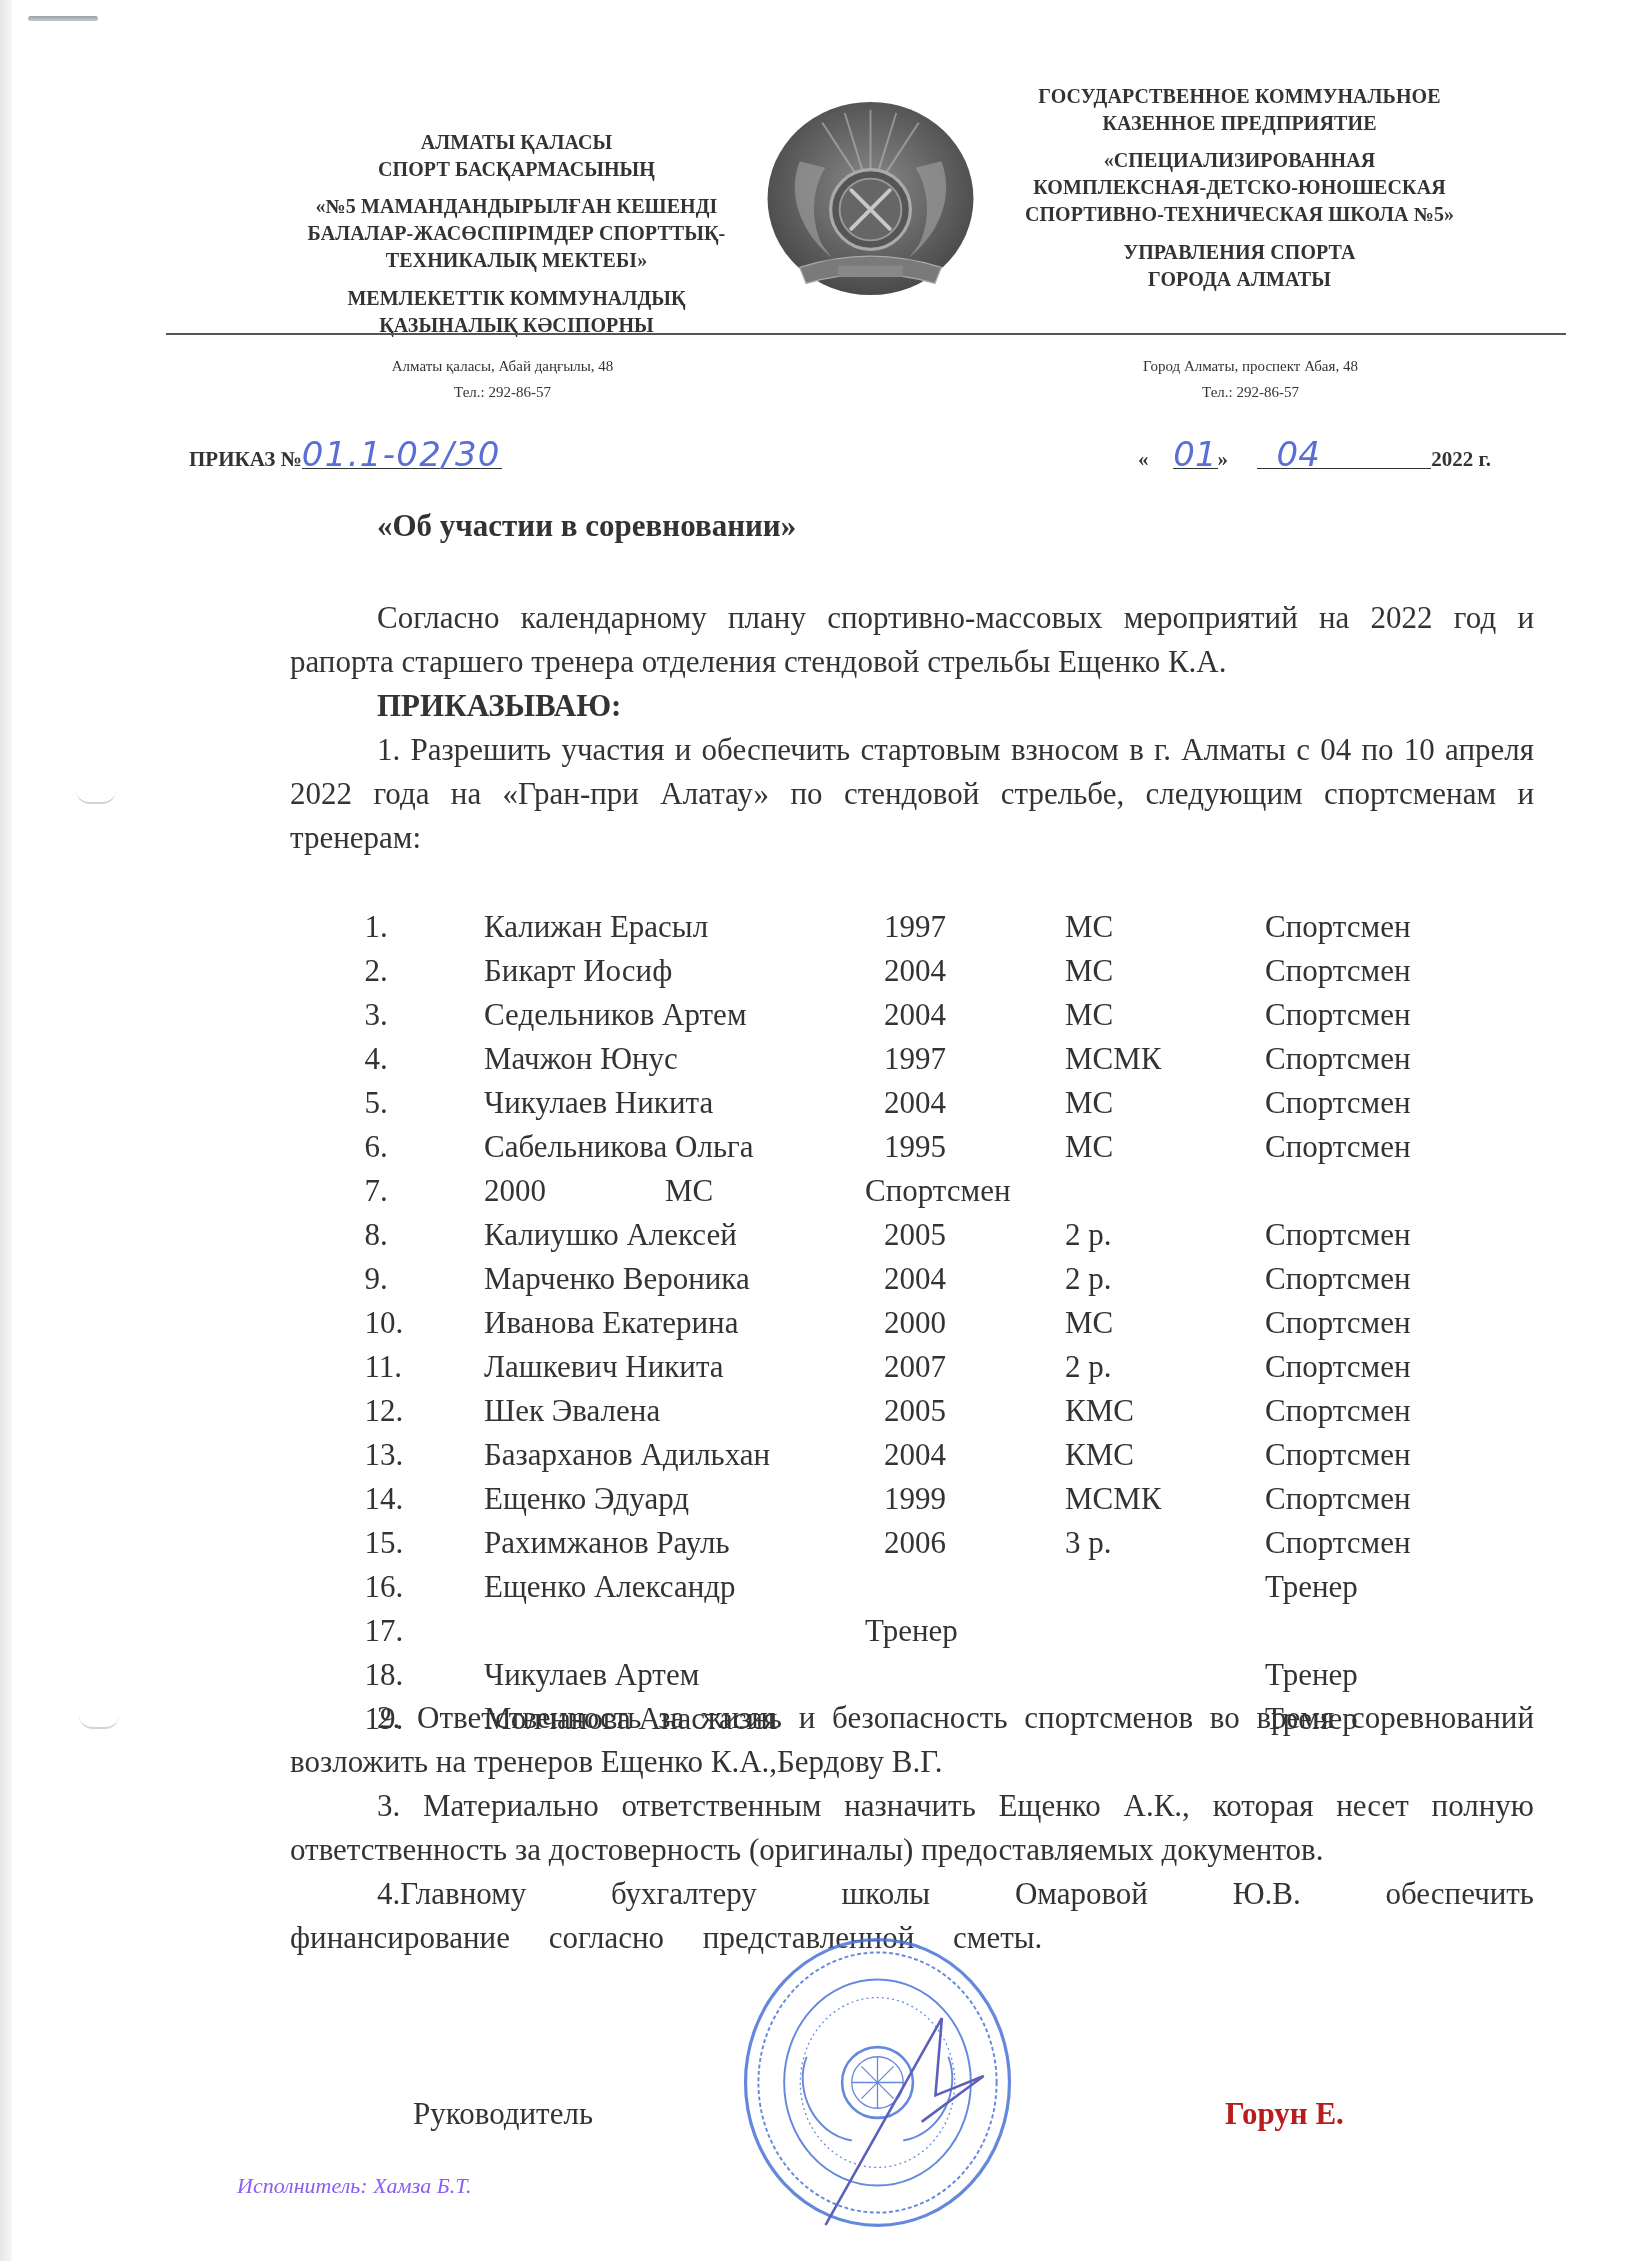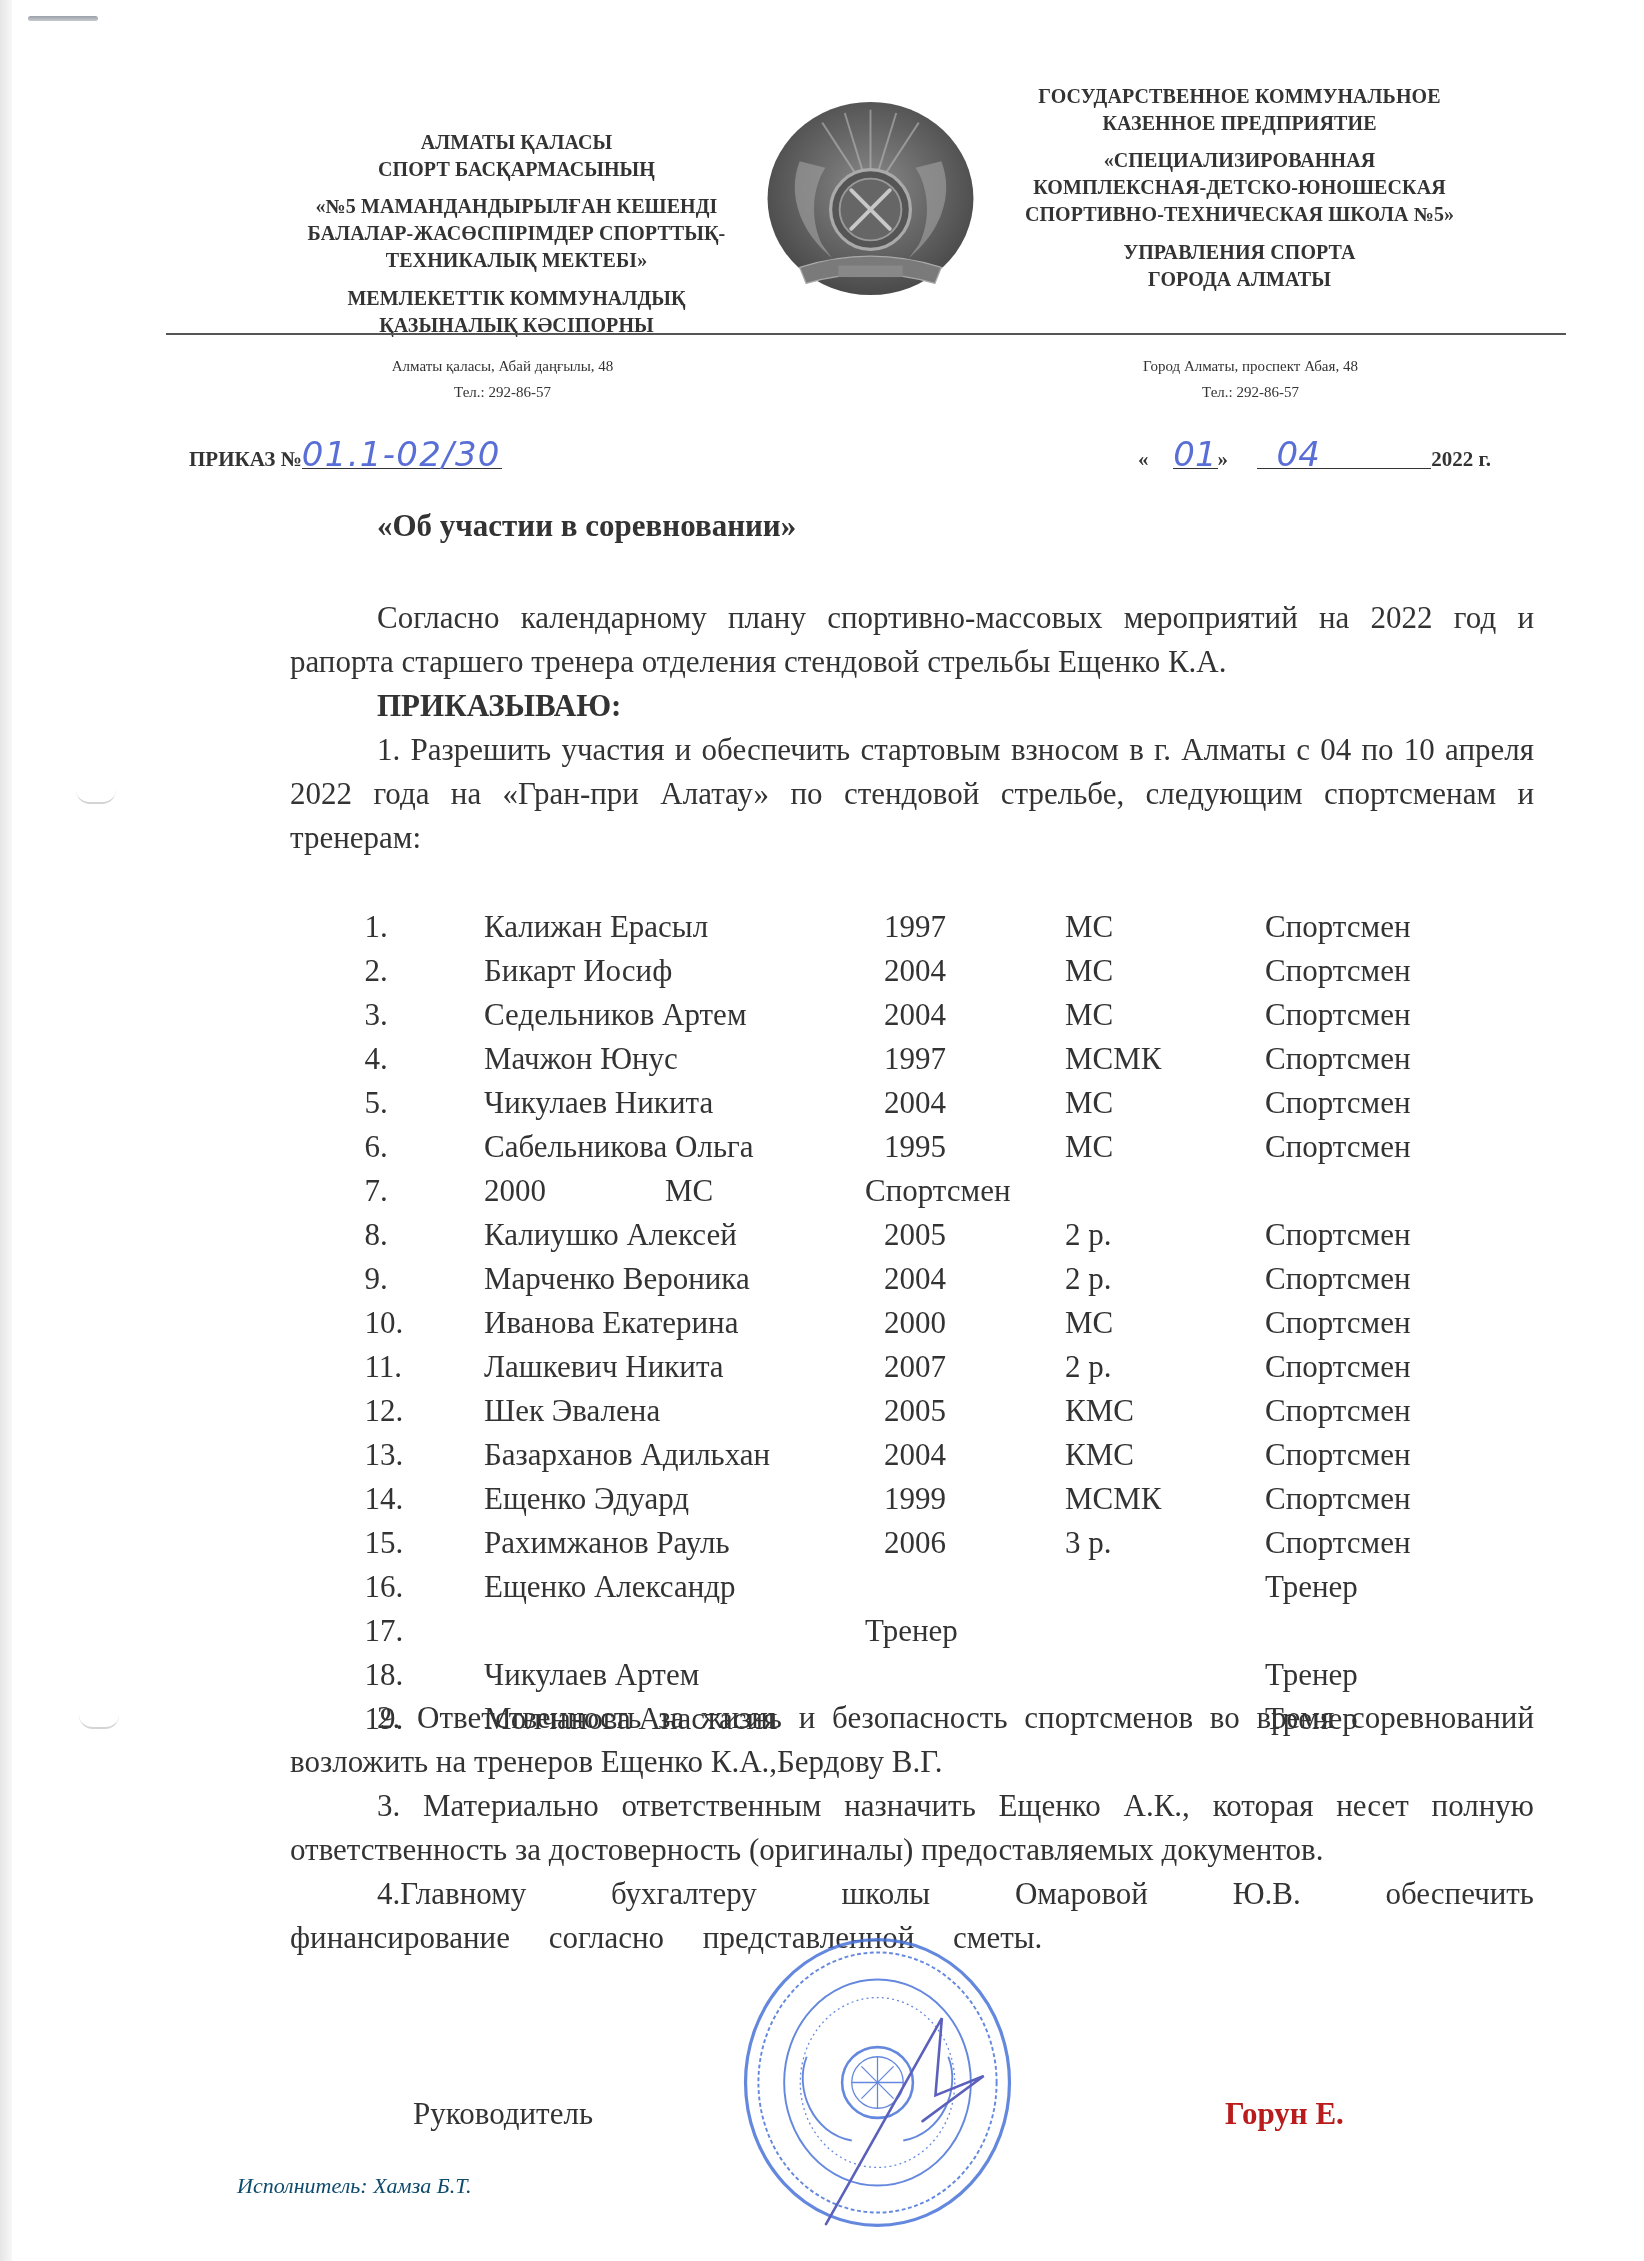--- a/index.html
+++ b/index.html
@@ -47,21 +47,21 @@
   .c-rank { width: 200px; }
   .c-role { width: 226px; }
 
   .body2 { left: 290px; top: 1696px; width: 1244px; font-size: 31px; line-height: 44px; color: #333; text-align: justify; }
   .body2 p { margin: 0; text-indent: 87px; }
 
   .stamp { left: 729px; top: 1928px; width: 297px; height: 309px; opacity: 0.85; }
 
   .sign-label { left: 413px; top: 2096px; font-weight: normal; font-size: 31px; color: #333; }
   .sign-name { left: 1225px; top: 2096px; font-weight: bold; font-size: 31px; color: #b91c1c; }
-  .executor { left: 237px; top: 2173px; font-style: italic; font-size: 22px; color: #0c4a6e; }
+  .executor { left: 237px; top: 2173px; font-style: italic; font-size: 22px; color: #8b5cf6; }
 </style>
 </head>
 <body>
 
 <div class="abs scan-edge"></div>
 <div class="abs staple"></div>
 <div class="abs punch" style="left:76px; top:790px;"></div>
 <div class="abs punch" style="left:79px; top:1715px;"></div>
 
 <div class="abs hdr hdr-left">

